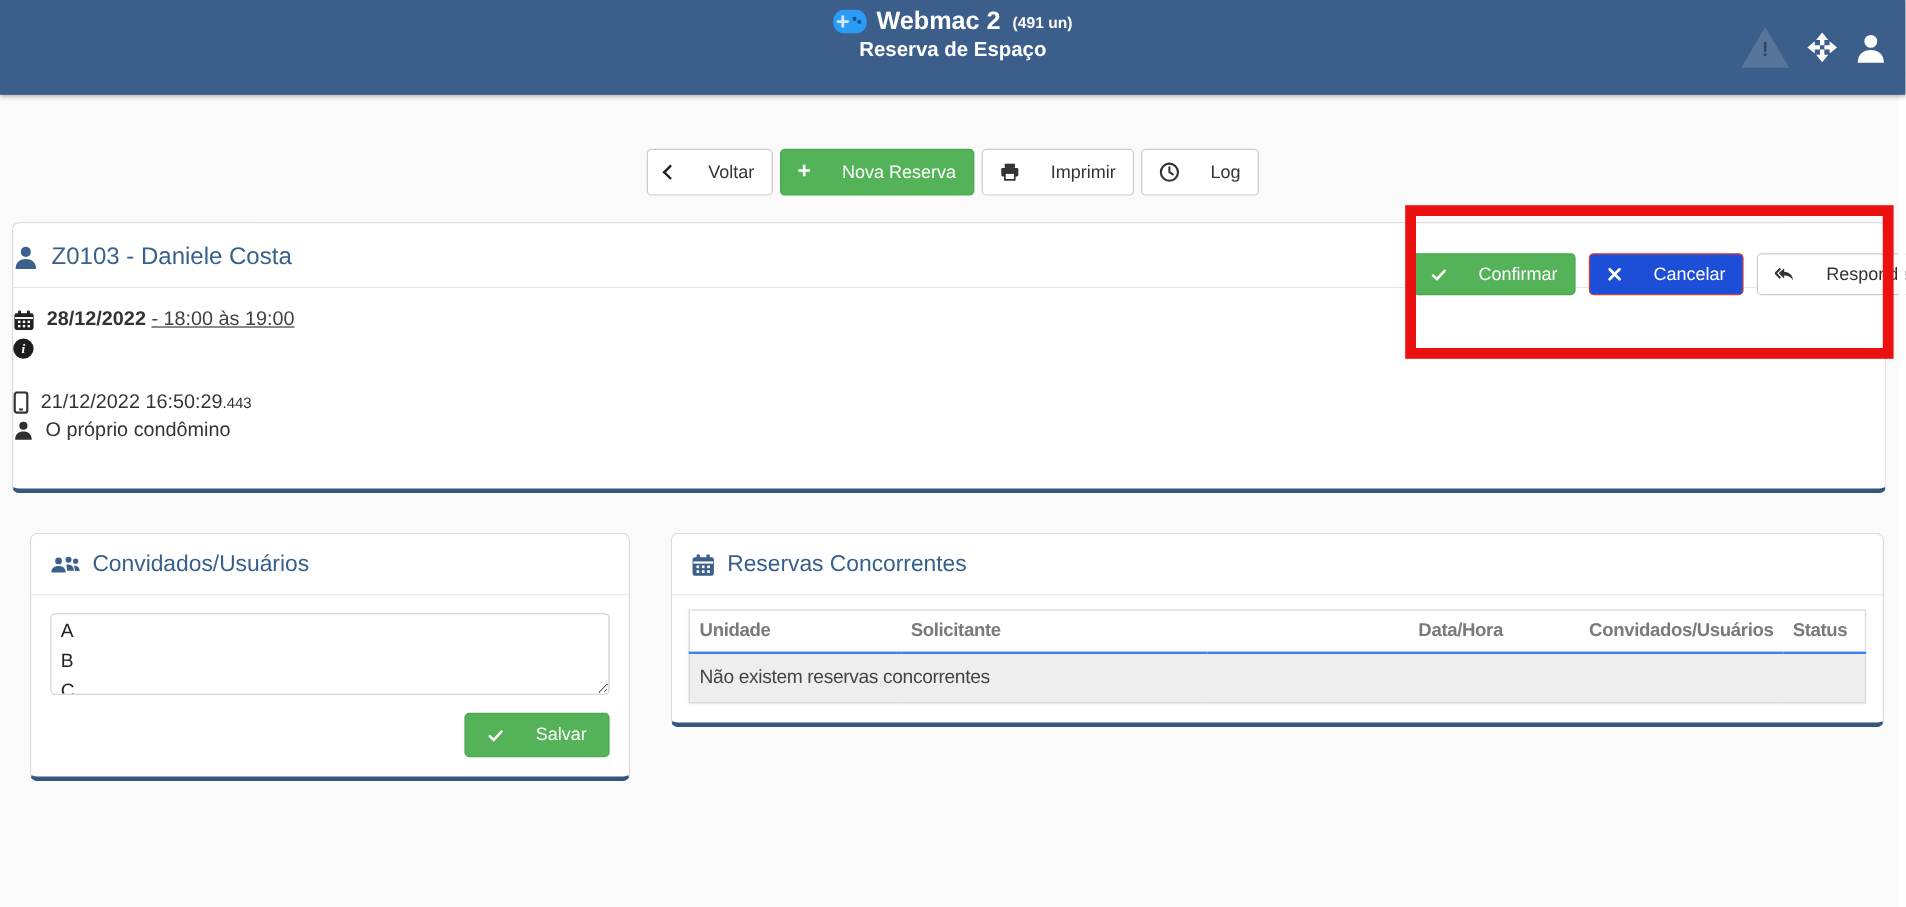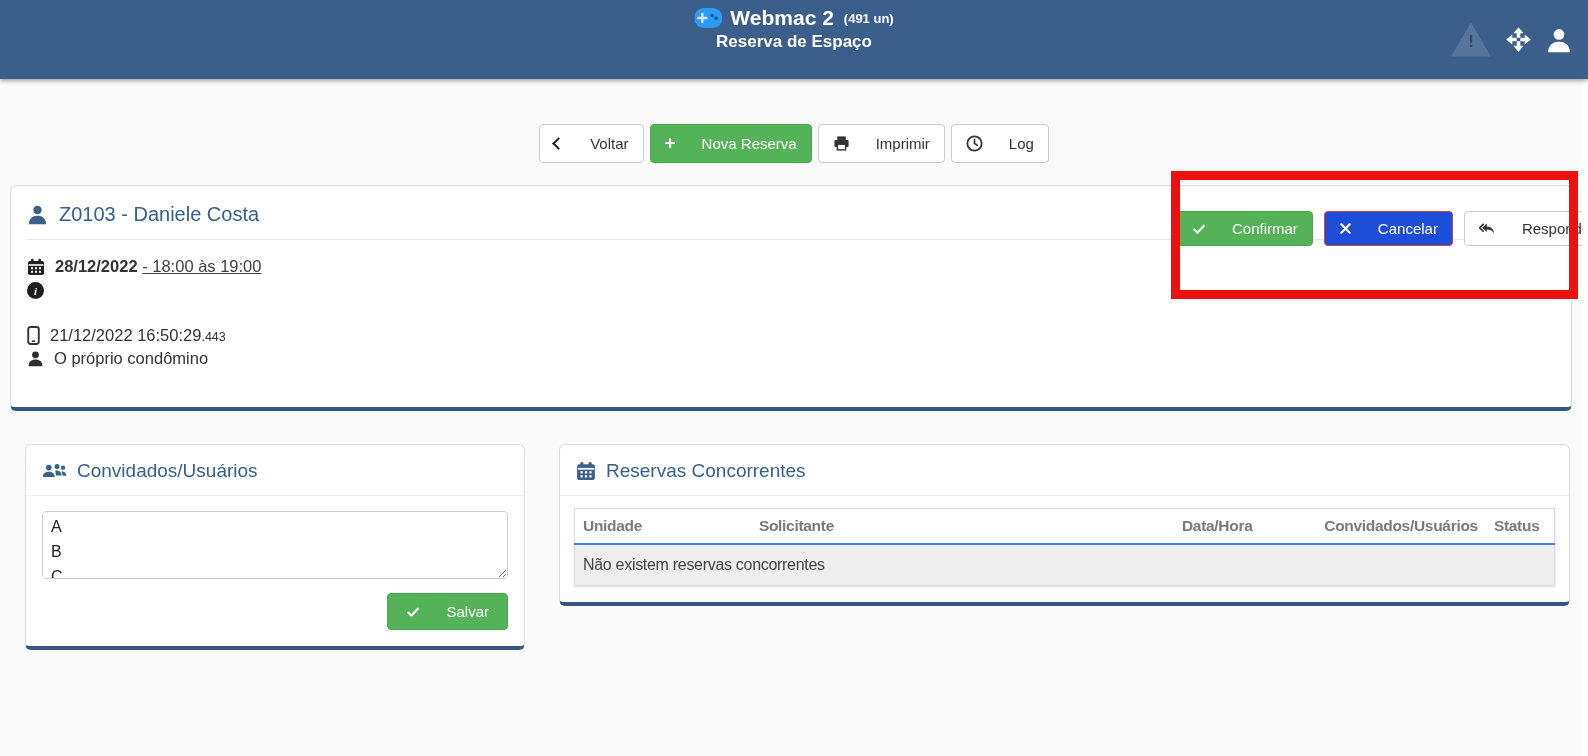--- a/index.html
+++ b/index.html
@@ -34,21 +34,21 @@
   .plus-glyph { font-size:19px; font-weight:bold; margin-top:-2px; }
   .chev-left { width:9px; height:9px; border-left:2.5px solid #222; border-bottom:2.5px solid #222;
                transform:rotate(45deg); display:inline-block; margin-right:1px; }
 
   
   .content { padding-top:45px; }
   .toolbar { display:flex; justify-content:center; gap:6px; }
 
   .card { background:#fff; border:1px solid #dcdcdc; border-bottom:4px solid #34577c; border-radius:6px; }
 
-  .main-card { margin:22px 16px 0 10px; position:relative; min-height:226px; padding:0 16px 14px; }
+  .main-card { margin:22px 16px 0 10px; position:relative; min-height:226px; padding:0 0 14px; }
   .main-title-row { padding:17px 0 13px; border-bottom:1px solid #e7e7e7; display:flex;
                     align-items:center; gap:11px; color:#38608c; font-size:20px; }
   .line { display:flex; align-items:center; gap:10px; font-size:16.5px; color:#333; }
   .muted { color:#404040;text-decoration:underline; }
   .ms-small { font-size:12.5px; }
   .info-circle { width:17px; height:17px; border-radius:50%; background:#1e1e1e; color:#fff;
                  display:inline-flex; align-items:center; justify-content:center;
                  font-size:11px; font-weight:bold; font-family:"Liberation Serif",serif; font-style:italic; }
   .actions-stack { position:absolute; top:25px; right:16px; width:378px; display:flex;
                    gap:11px; }

